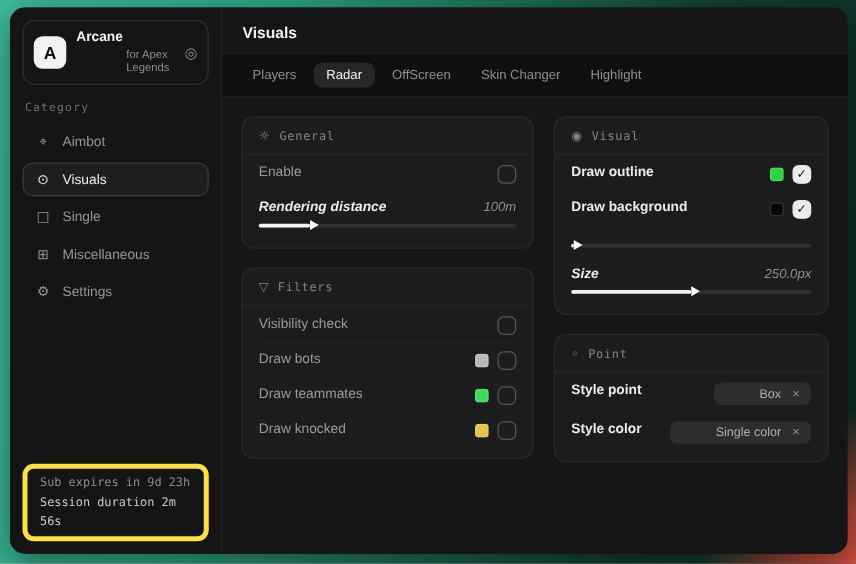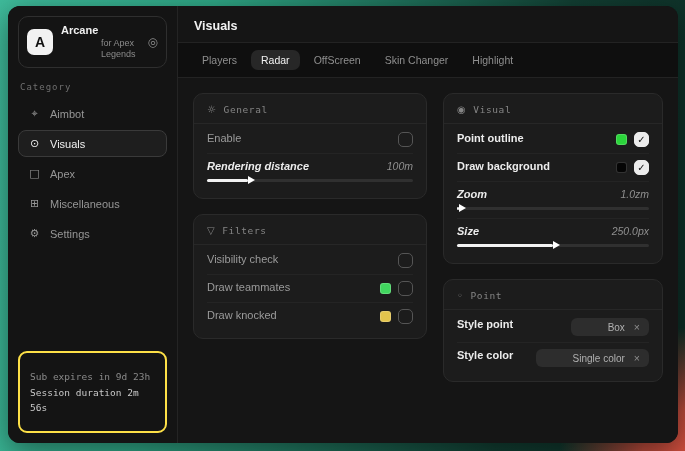--- a/index.html
+++ b/index.html
@@ -29,21 +29,21 @@
   .brand-name { font-size:11px; font-weight:700; color:#f0f0f0; }
   .brand-sub { font-size:9px; color:#8b8b8b;padding-left:40px; }
   .brand-icon { font-family:"DejaVu Sans",sans-serif; font-size:12px; color:#8d8d8d; cursor:pointer; }
   .category { font-family:"DejaVu Sans Mono",monospace; font-size:9px; color:#6f6f6f;
     letter-spacing:1px; margin:14px 2px 8px; }
   .nav-item { display:flex; align-items:center; gap:9px; padding:6px 9px; border-radius:8px;
     border:1px solid transparent; color:#969696; font-size:11px; margin-bottom:3px; cursor:pointer; }
   .nav-item .ic { font-family:"DejaVu Sans",sans-serif; font-size:11px; width:13px; text-align:center; }
   .nav-item.active { background:#1e1e1e; border-color:#3a3a3a; color:#f0f0f0; }
   .spacer { flex:1; }
-  .session-card { border:2px solid #fde047; border-radius:9px; padding:16px 10px;
+  .session-card { border:4px solid #fde047; border-radius:9px; padding:4px 10px;
     font-family:"DejaVu Sans Mono",monospace; line-height:1.6; }
   .session-line1 { font-size:9.5px; color:#8a8a8a; }
   .session-line2 { font-size:9.5px; color:#c9c9c9; }
 
   
   .main { flex:1; display:flex; flex-direction:column; background:#151515; }
   .main-header { padding:13px 16px 9px; border-bottom:1px solid #232323; }
   .main-header h1 { font-size:12.5px; font-weight:700; color:#f2f2f2; }
   .tabbar { background:#0f0f0f; border-bottom:1px solid #232323; padding:7px 14px;
     display:flex; align-items:center; gap:4px; }
@@ -110,21 +110,21 @@
       <div class="nav-item">
         <span class="ic">⌖</span>
         <span>Aimbot</span>
       </div>
       <div class="nav-item active">
         <span class="ic">⊙</span>
         <span>Visuals</span>
       </div>
       <div class="nav-item">
         <span class="ic">□</span>
-        <span>Apex</span>
+        <span>Single</span>
       </div>
       <div class="nav-item">
         <span class="ic">⊞</span>
         <span>Miscellaneous</span>
       </div>
       <div class="nav-item">
         <span class="ic">⚙</span>
         <span>Settings</span>
       </div>
 
@@ -182,20 +182,27 @@
               <span>Filters</span>
             </div>
             <div class="panel-body">
               <div class="row">
                 <span class="row-label">Visibility check</span>
                 <span class="row-right">
                   <span class="checkbox"></span>
                 </span>
               </div>
               <div class="row">
+                <span class="row-label">Draw bots</span>
+                <span class="row-right">
+                  <span class="swatch" style="background: rgb(184, 184, 184);"></span>
+                  <span class="checkbox"></span>
+                </span>
+              </div>
+              <div class="row">
                 <span class="row-label">Draw teammates</span>
                 <span class="row-right">
                   <span class="swatch" style="background: rgb(65, 214, 95);"></span>
                   <span class="checkbox"></span>
                 </span>
               </div>
               <div class="row">
                 <span class="row-label">Draw knocked</span>
                 <span class="row-right">
                   <span class="swatch" style="background: rgb(227, 196, 77);"></span>
@@ -208,38 +215,34 @@
 
         <div class="col col-right">
 
           <section class="panel">
             <div class="panel-title">
               <span class="ic">◉</span>
               <span>Visual</span>
             </div>
             <div class="panel-body">
               <div class="row">
-                <span class="row-label strong">Point outline</span>
+                <span class="row-label strong">Draw outline</span>
                 <span class="row-right">
                   <span class="swatch" style="background: rgb(43, 213, 59);"></span>
                   <span class="checkbox checked">✓</span>
                 </span>
               </div>
               <div class="row">
                 <span class="row-label strong">Draw background</span>
                 <span class="row-right">
                   <span class="swatch" style="background: rgb(5, 5, 5);"></span>
                   <span class="checkbox checked">✓</span>
                 </span>
               </div>
               <div class="row-stack">
-                <div class="row-line">
-                  <span class="row-label strong">Zoom</span>
-                  <span class="row-value">1.0zm</span>
-                </div>
                 <div class="slider">
                   <div class="slider-fill" style="width: 0%;">
                     <div class="slider-thumb"></div>
                   </div>
                 </div>
               </div>
               <div class="row-stack">
                 <div class="row-line">
                   <span class="row-label strong">Size</span>
                   <span class="row-value">250.0px</span>

